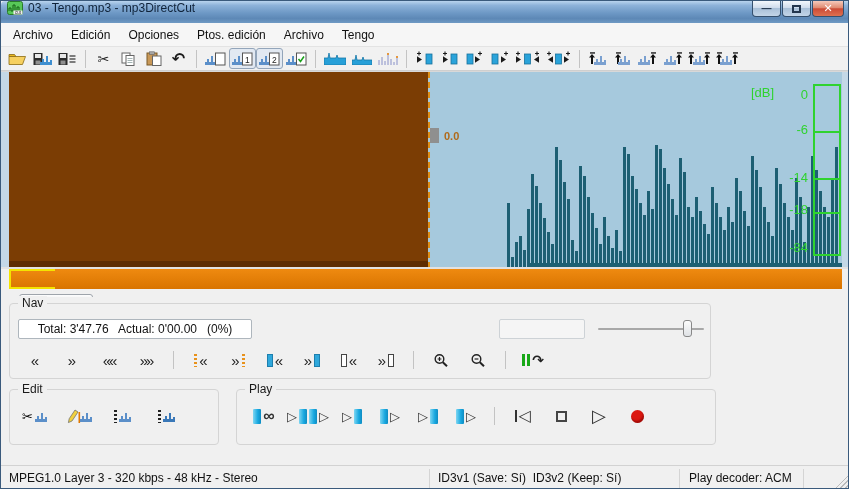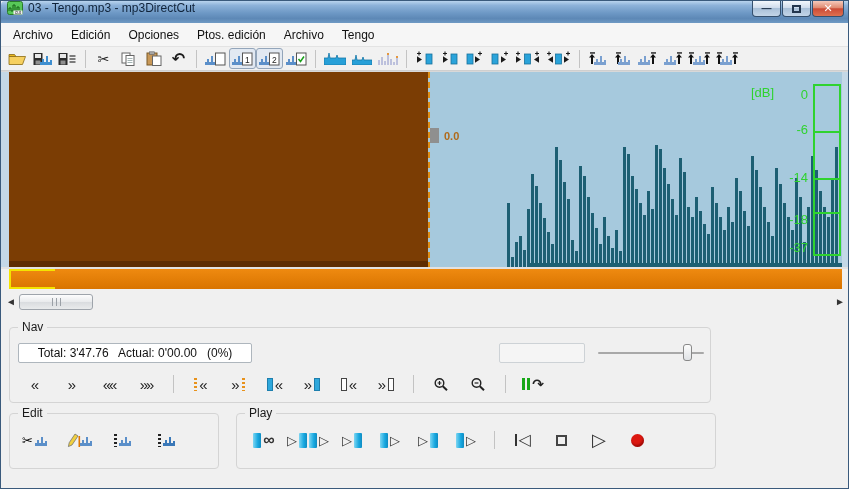--- a/index.html
+++ b/index.html
@@ -54,21 +54,21 @@
   .overview{position:absolute;left:8px;top:268px;width:833px;height:20px;
     background:linear-gradient(180deg,#ef8a10,#d97400);}
   .ov-marker{position:absolute;left:0;top:0;width:46px;height:20px;border:2px solid #f4e400;border-right:none;}
   .scrollrow{position:absolute;left:0;top:292px;width:849px;height:20px;background:#f0f0f0;}
   .scr-arrow{position:absolute;top:3px;font-size:10px;color:#333;width:12px;text-align:center;}
   .scr-thumb{position:absolute;left:18px;top:1px;width:74px;height:16px;border:1px solid #9ea4ab;border-radius:3px;
     background:linear-gradient(180deg,#fdfdfd,#e9ebed 48%,#d9dcdf 52%,#e9ebec);display:flex;align-items:center;justify-content:center;}
   .grip-lines{width:9px;height:8px;background:repeating-linear-gradient(90deg,#9aa0a6 0 1px,transparent 1px 4px);}
 
   
-  .panel{position:absolute;left:0;top:320px;width:849px;height:152px;background:#f0f0f0;}
+  .panel{position:absolute;left:0;top:296px;width:849px;height:152px;background:#f0f0f0;}
   .groupbox{position:absolute;border:1px solid #d4d4d4;border-radius:4px;}
   .gb-label{position:absolute;top:-8px;left:8px;background:#f0f0f0;padding:0 4px;font-size:12px;color:#1a1a1a;}
   .field{position:absolute;height:20px;background:#fff;border:1px solid #aeb6bd;border-radius:2px;
     font-size:12px;color:#111;padding:2px 6px 0 6px;white-space:pre;overflow:hidden;}
   .field.disabled{background:#f5f5f5;border-color:#cdd2d6;}
   .slider{position:absolute;height:20px;}
   .slider-track{position:absolute;left:0;right:0;top:9px;height:2px;background:#a8a8a8;border-radius:1px;}
   .slider-thumb{position:absolute;top:1px;width:9px;height:17px;border:1px solid #888;border-radius:3px;
     background:linear-gradient(180deg,#fcfcfc,#dfe2e5);}
   .btnrow{position:absolute;display:flex;align-items:center;}
@@ -414,22 +414,22 @@
         </div>
       <div class="wave-base"></div>
       <div class="cutline"></div>
       <div class="cursor-marker"></div>
       <div class="cursor-label">0.0</div>
       <div class="db-label">[dB]</div>
       <div id="db-ticks">
           <div class="dbtick" style="top: 15px;">0</div>
           <div class="dbtick" style="top: 50px;">-6</div>
           <div class="dbtick" style="top: 98px;">-14</div>
-          <div class="dbtick" style="top: 140px;">-18</div>
-          <div class="dbtick" style="top: 168px;">-37</div>
+          <div class="dbtick" style="top: 130px;">-18</div>
+          <div class="dbtick" style="top: 168px;">-84</div>
         </div>
       <div class="meterbox">
         <div class="meterline" style="top:45px"></div>
         <div class="meterline" style="top:92px"></div>
         <div class="meterline" style="top:126px"></div>
       </div>
     </div>
   </div>
 
   <div class="gap1"></div>
@@ -587,14 +587,23 @@
             <span class="tri2" style="font-size:18px">▷</span>
           </div>
           <div class="flat-btn">
             <span class="reddot"></span>
           </div>
         </div>
     </div>
 
   </div>
 
+  <div class="statusbar">
+    <div class="st-text" style="left:8px">MPEG1.0 Layer 3 - 320 kbps - 48 kHz - Stereo</div>
+    <div class="st-sep" style="left:428px"></div>
+    <div class="st-text" style="left:437px">ID3v1 (Save: Sí)  ID3v2 (Keep: Sí)</div>
+    <div class="st-sep" style="left:678px"></div>
+    <div class="st-text" style="left:688px">Play decoder: ACM</div>
+    <div class="st-sep" style="left:802px"></div>
+    <div class="st-grip"></div>
+  </div>
 
 </div>
 
 </body></html>

